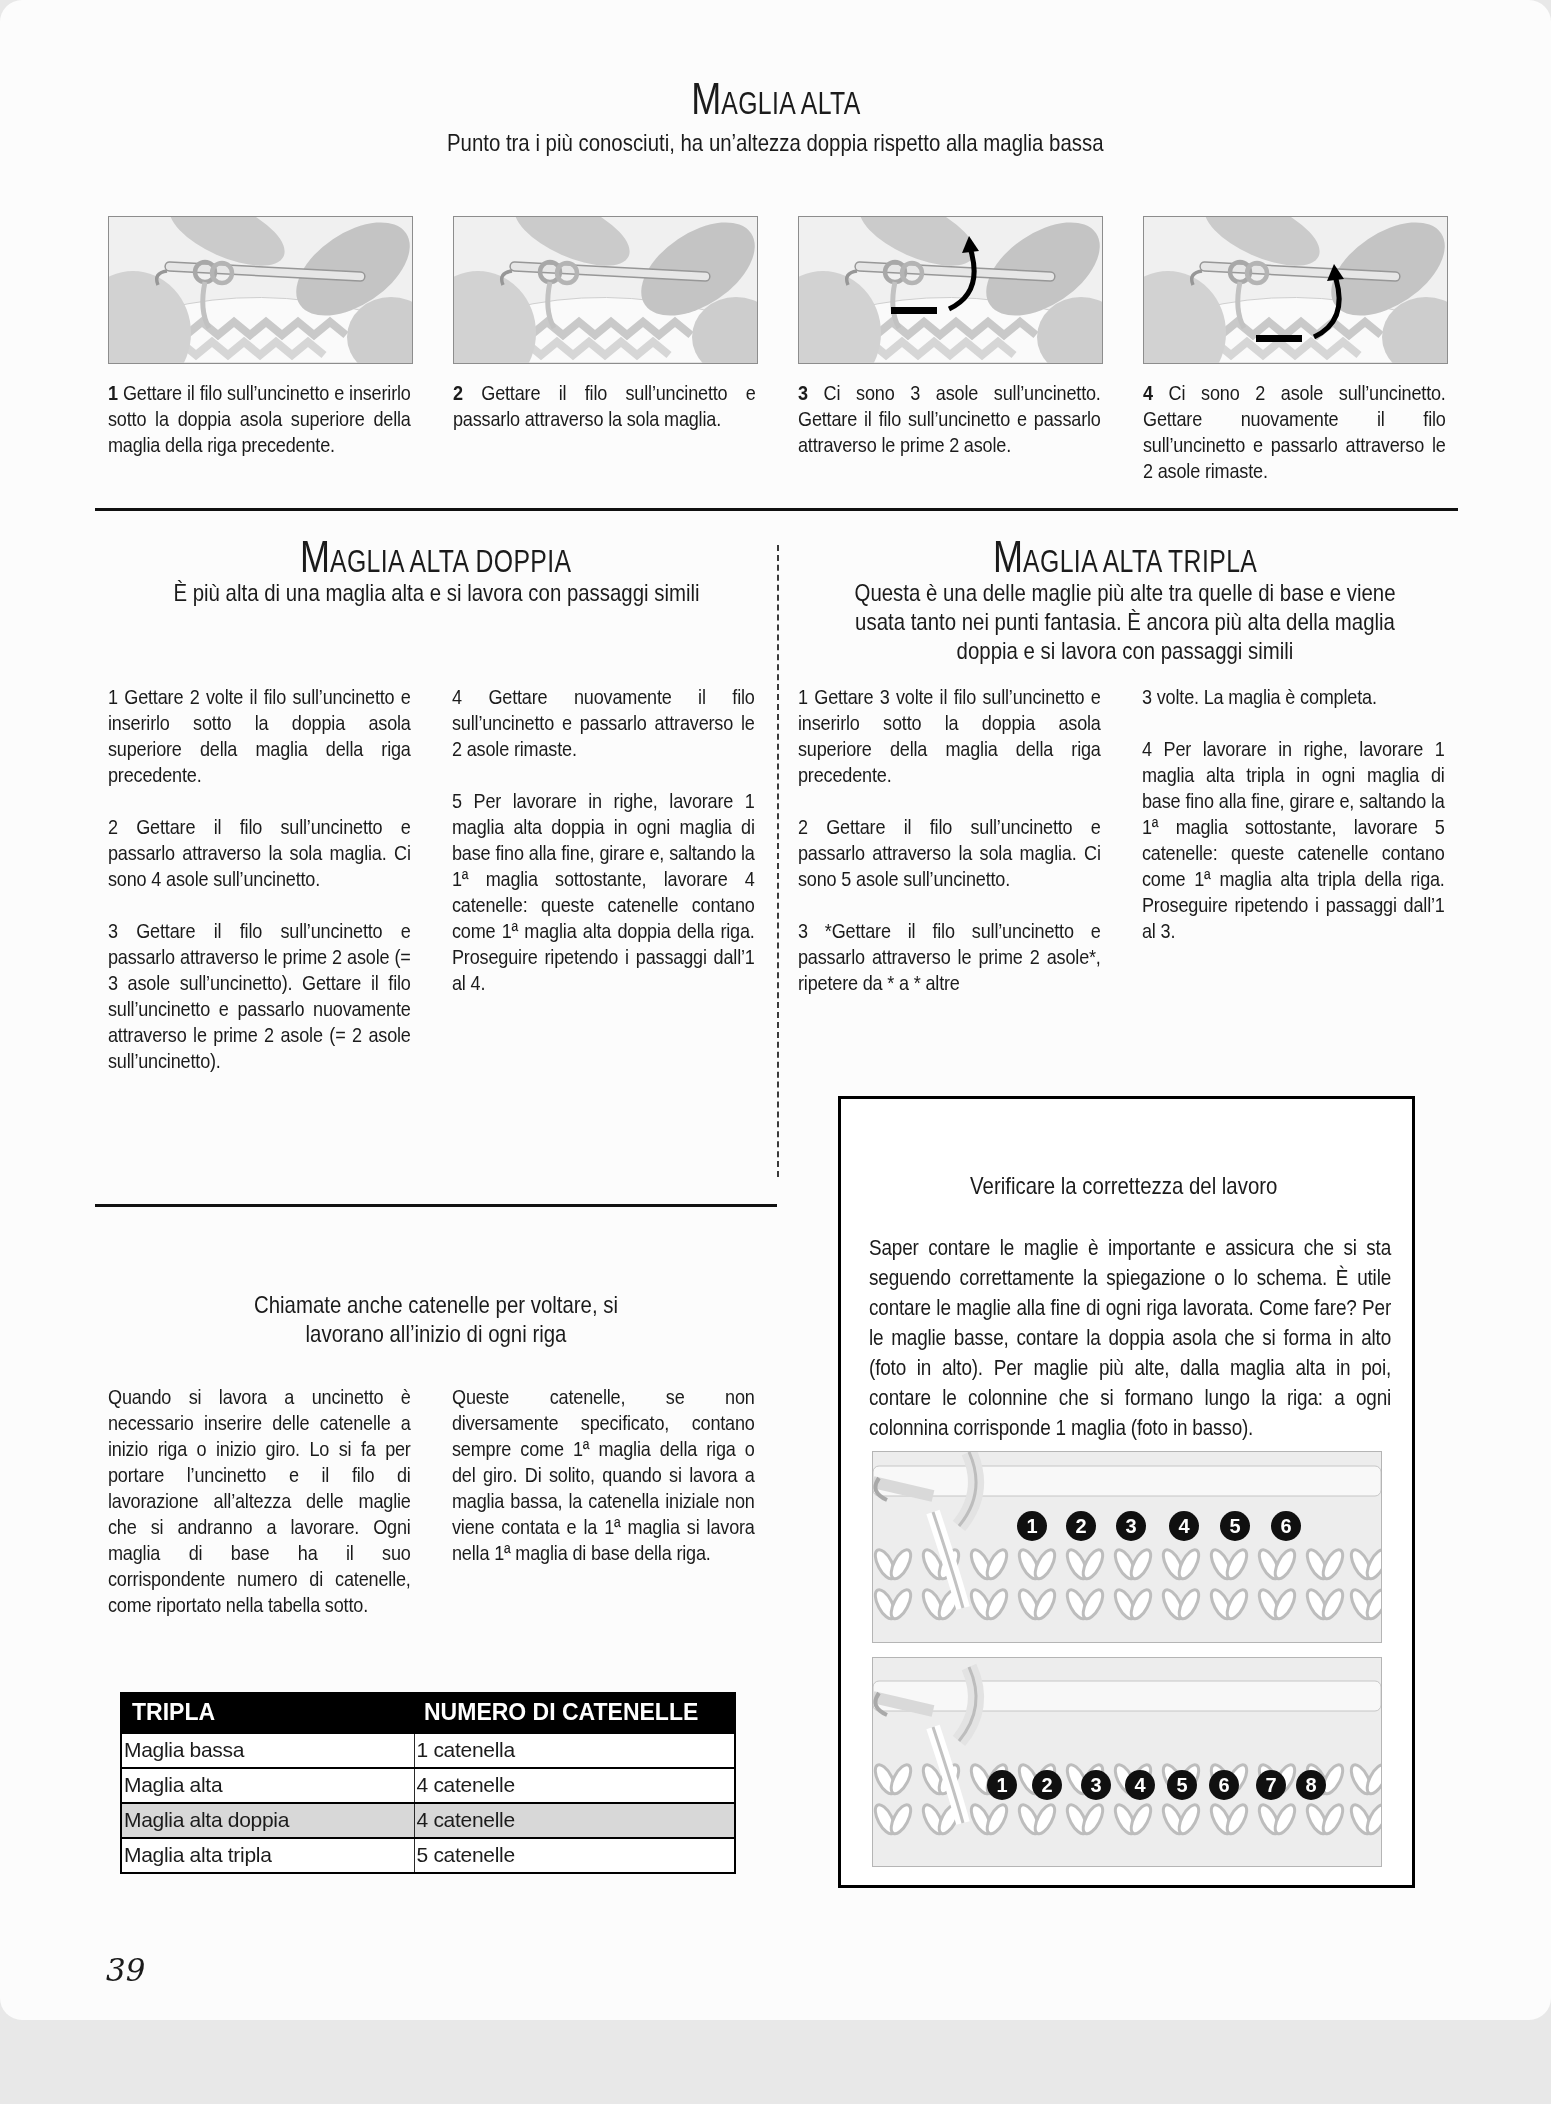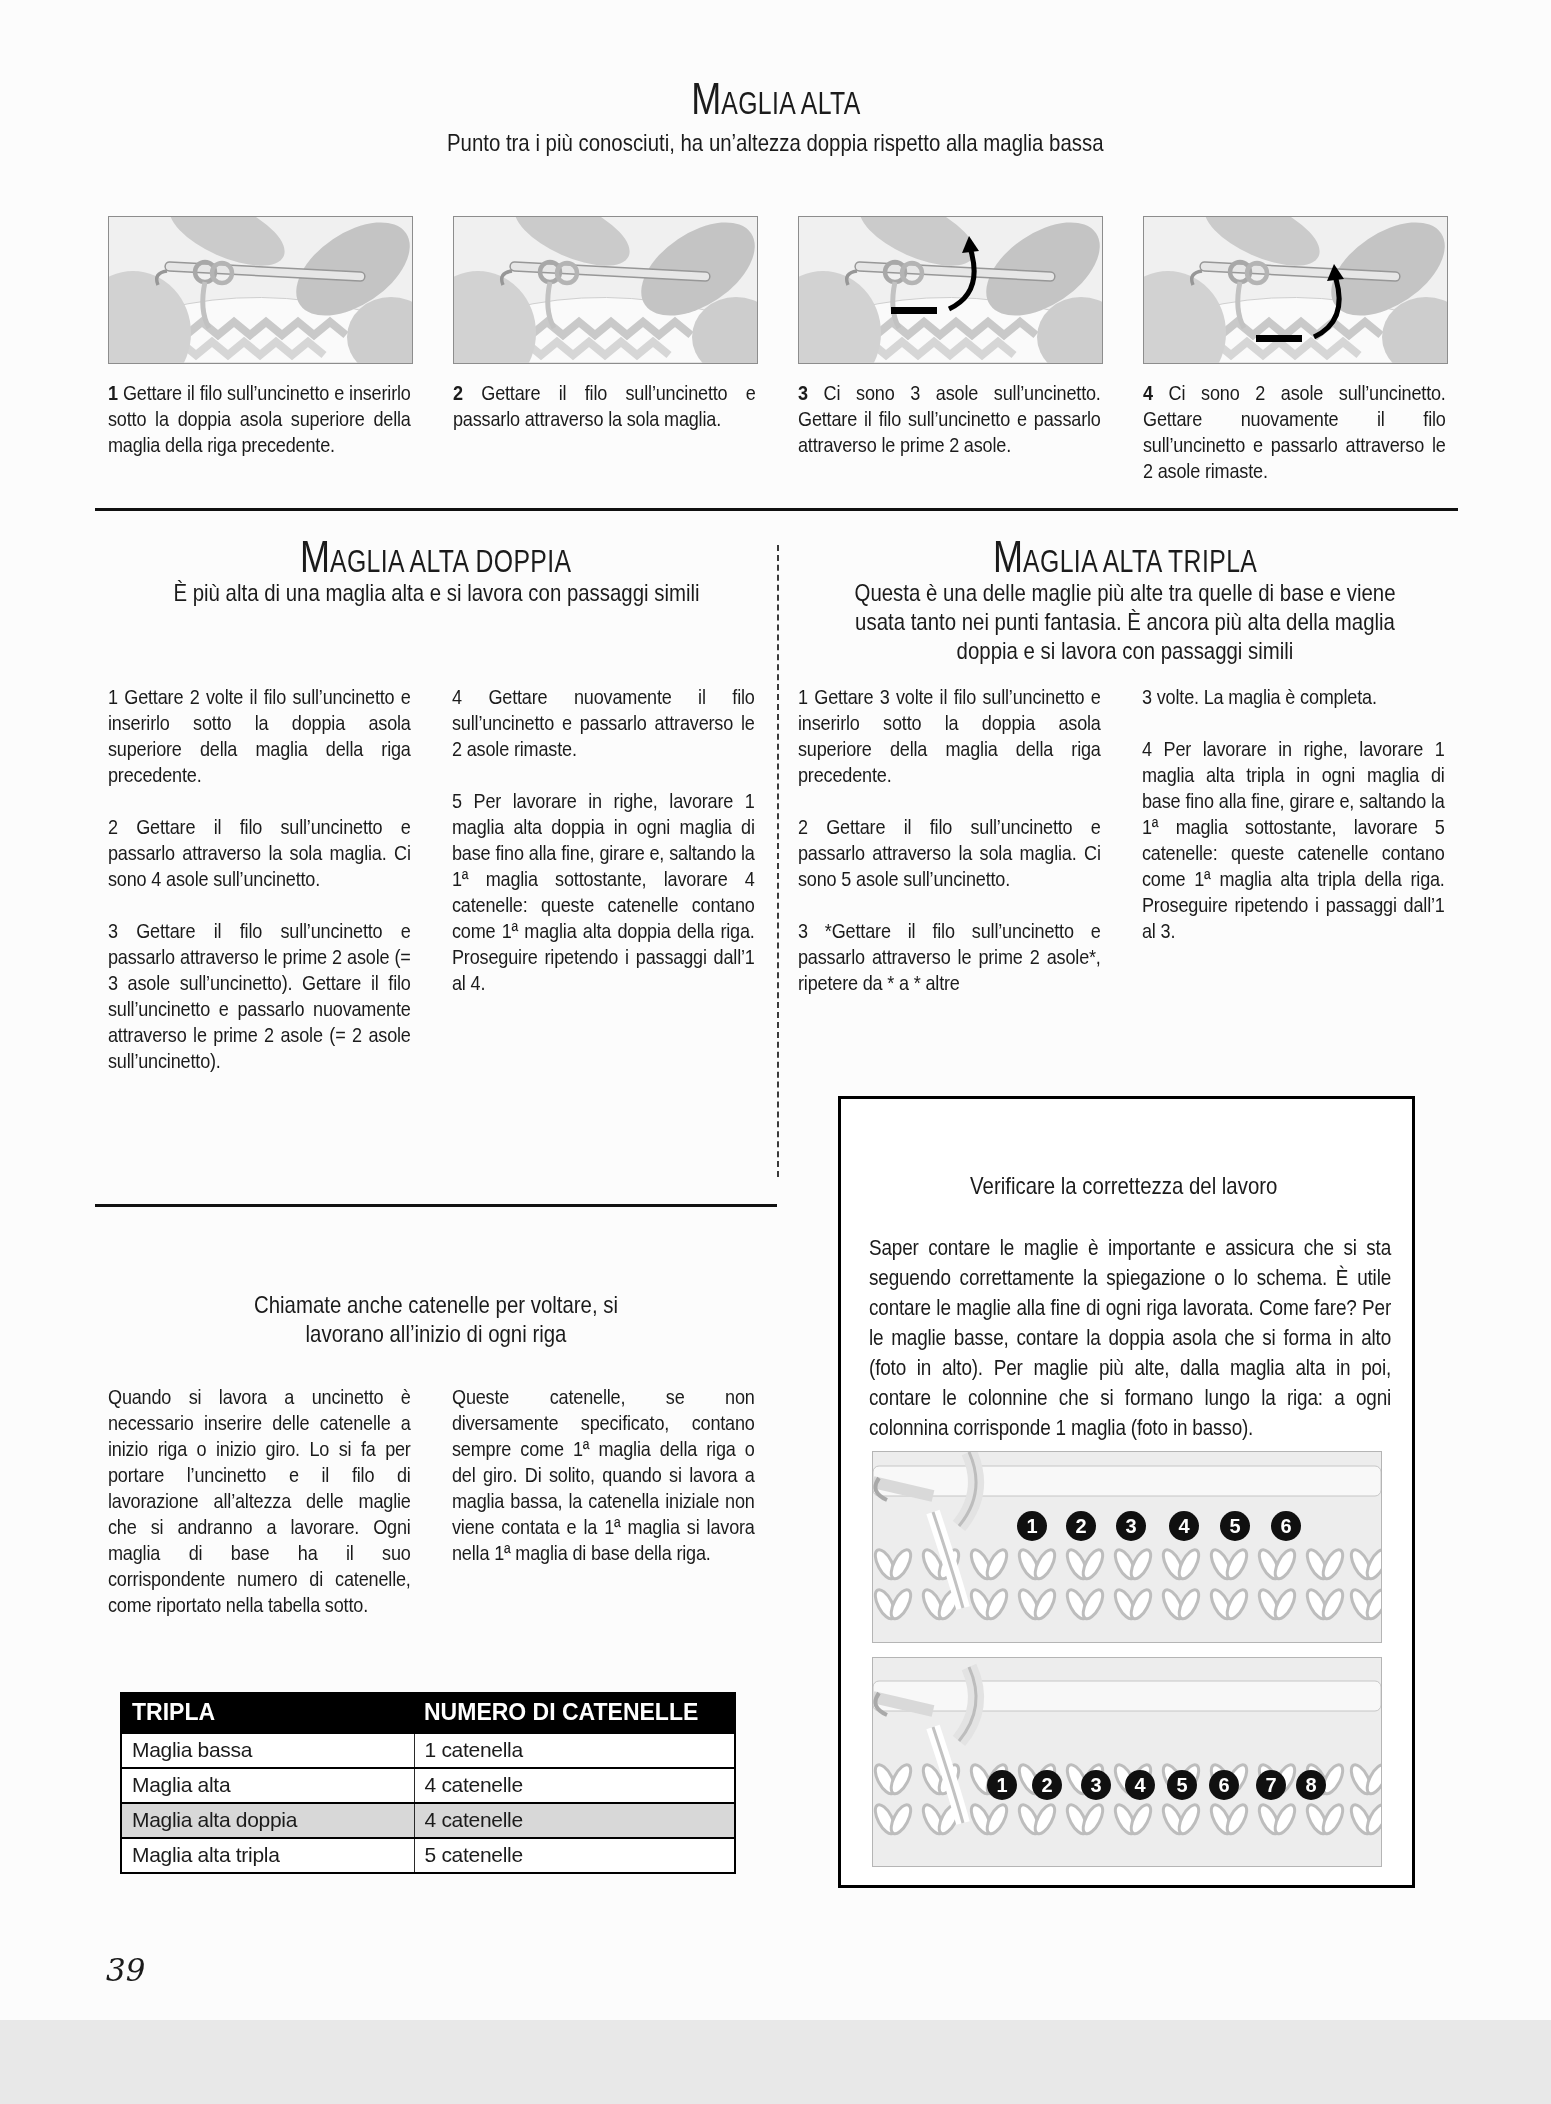--- a/index.html
+++ b/index.html
@@ -1,20 +1,21 @@
 <!DOCTYPE html>
 <html><head>
 <meta charset="utf-8">
 <style>
   html,body { margin:0; padding:0; background:#e8e8e8; }
   .page {
     position:relative; width:1551px; height:2020px; margin:0 auto;
     background:#fcfcfc; color:#1b1b1b;
     font-family:"Liberation Sans","DejaVu Sans",sans-serif;
     overflow:hidden;
+    border-radius:22px;
   }
   .abs { position:absolute; }
 
   
   .heading { text-align:center; line-height:1; white-space:nowrap; font-weight:400; }
   .heading .squeeze { display:inline-block; transform:scaleX(0.80); }
   .heading .init { font-size:45px; }
   .heading .rest { font-size:31px; letter-spacing:.5px; }
   .box .heading .init { font-size:38px; }
   .box .heading .rest { font-size:27px; }
@@ -39,21 +40,21 @@
   .stepphoto { position:absolute; width:303px; height:146px; border:1px solid #8d8d8d; background:#f0f0f0; }
   .stepphoto svg { display:block; width:100%; height:100%; }
 
   
   .sttable { position:absolute; border-collapse:collapse; background:#fff;
     font-size:21px; letter-spacing:-.3px; }
   .sttable th {
     background:#000; color:#fff; font-weight:bold; font-size:23px; text-align:left;
     padding:5px 10px 6px 10px; letter-spacing:0;
   }
-  .sttable td { border-top:2px solid #000; border-left:1px solid #2a2a2a; padding:3px 10px 4px 10px; height:26px; }
+  .sttable td { border-top:2px solid #000; border-left:1px solid #2a2a2a; padding:3px 10px 4px 2px; height:26px; }
   .sttable td:first-child { border-left:none; }
   .sttable { border:2px solid #000; }
   .sttable tbody tr.alt { background:#d8d8d8; }
   .sttable .c1 { width:272px; } .sttable .c2 { width:300px; }
 
   
   .box { position:absolute; left:838px; top:1096px; width:571px; height:786px;
     border:3px solid #000; background:#fff; }
   .boxbody { position:absolute; left:28px; top:134px; width:607px;
     transform:scaleX(0.86); transform-origin:0 0;

